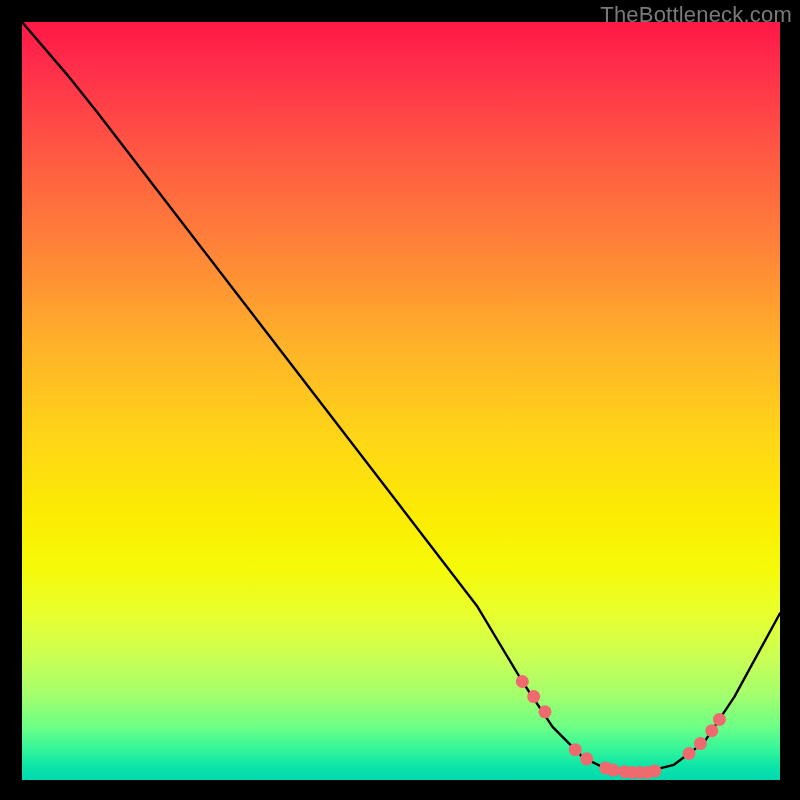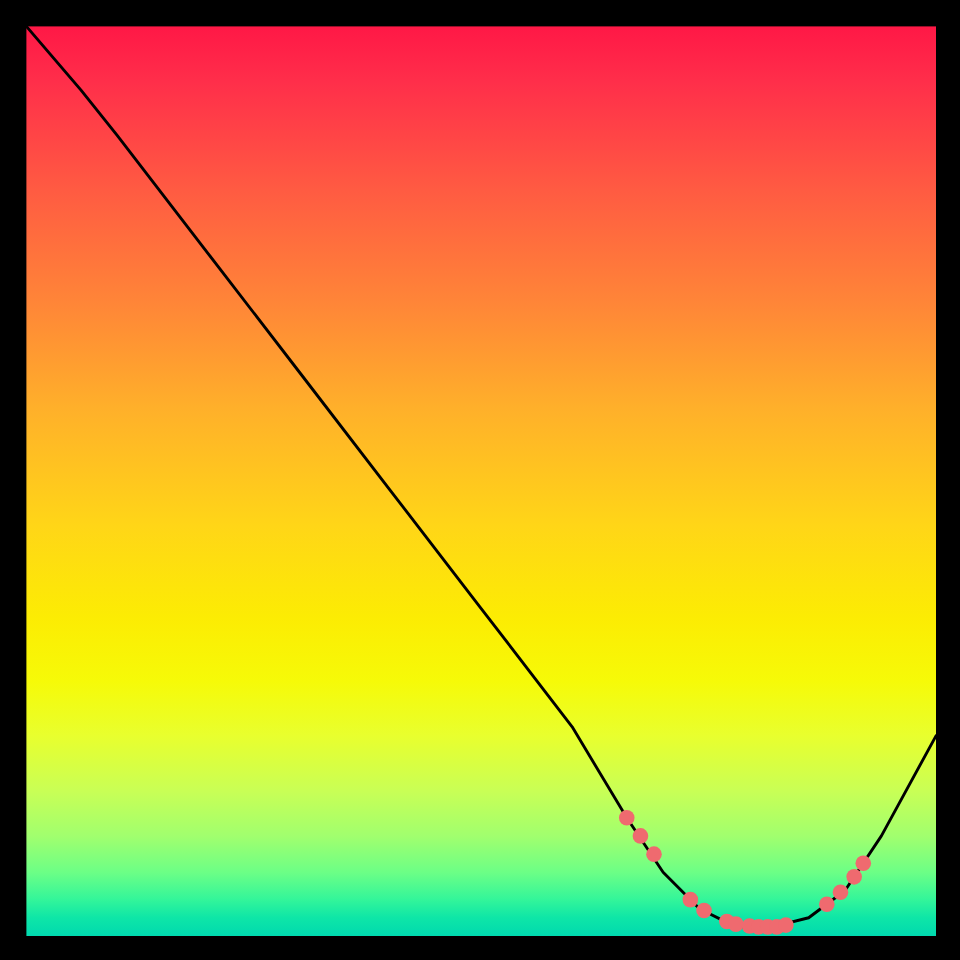--- a/index.html
+++ b/index.html
@@ -94,13 +94,14 @@
           <circle cx="617.8" cy="750.4" r="6.5" class="dot"></circle>
           <circle cx="625.4" cy="750.4" r="6.5" class="dot"></circle>
           <circle cx="632.9" cy="748.9" r="6.5" class="dot"></circle>
           <circle cx="667.0" cy="731.5" r="6.5" class="dot"></circle>
           <circle cx="678.4" cy="721.6" r="6.5" class="dot"></circle>
           <circle cx="689.8" cy="708.7" r="6.5" class="dot"></circle>
           <circle cx="697.4" cy="697.4" r="6.5" class="dot"></circle>
         </g>
     </svg>
   </div>
+  <div class="watermark">TheBottleneck.com</div>
 </div>
 
 </body></html>

